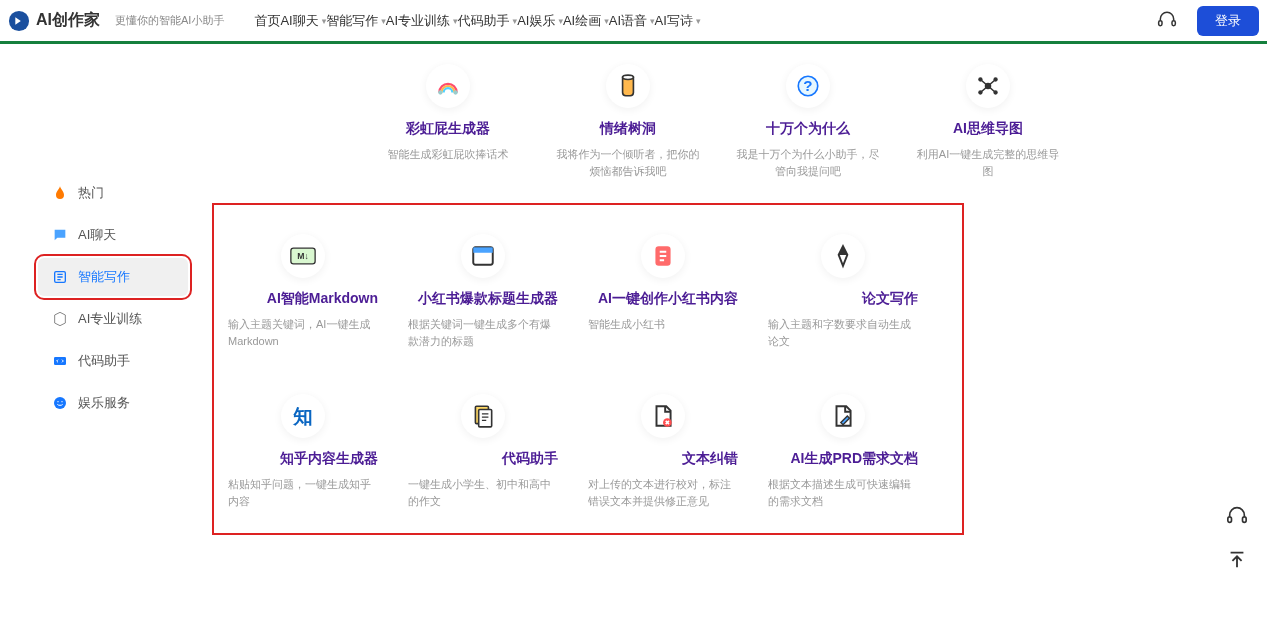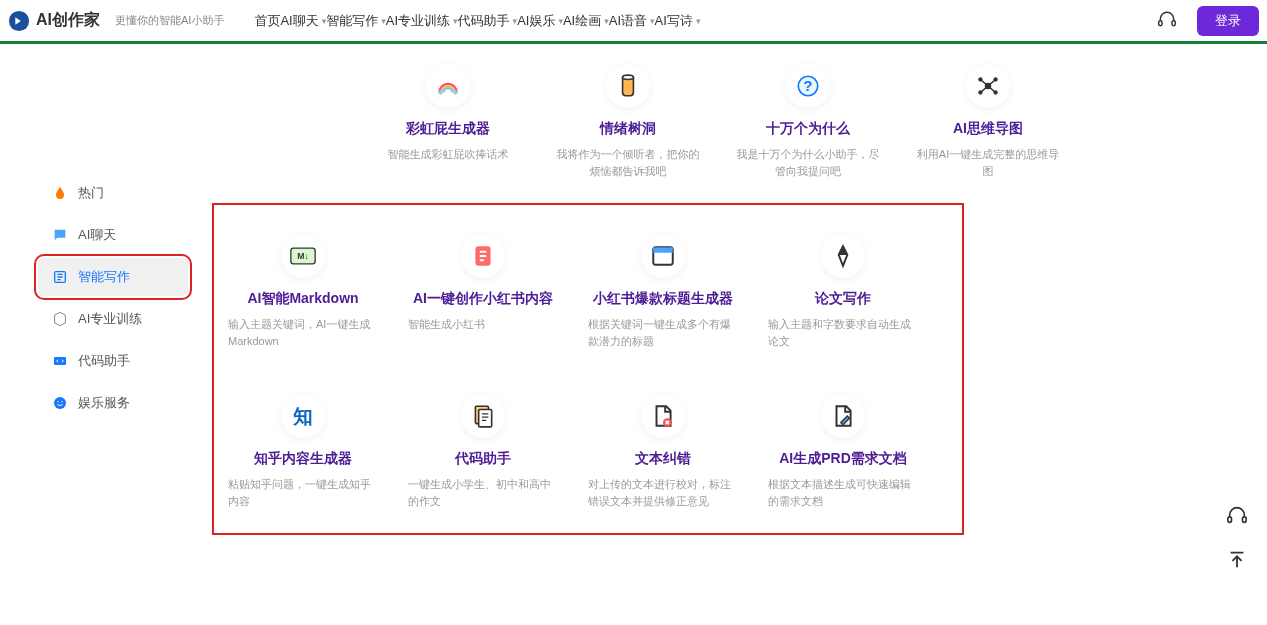--- a/index.html
+++ b/index.html
@@ -5,40 +5,40 @@
 * { margin: 0; padding: 0; box-sizing: border-box; }
 body { font-family: -apple-system, "PingFang SC", "Microsoft YaHei", sans-serif; background: #fff; color: #333; width: 1267px; height: 625px; overflow: hidden; position: relative; }
 
 .header { display: flex; align-items: center; height: 44px; padding: 0 8px; border-bottom: 3px solid #15803d; }
 .logo { display: flex; align-items: center; gap: 6px; margin-right: 15px; }
 .logo-text { font-weight: bold; font-size: 16px; }
 .tagline { font-size: 11px; color: #888; margin-right: 30px; }
 .nav { display: flex; flex: 1; }
 .nav-item { font-size: 13px; color: #333; cursor: pointer; display: flex; align-items: center; gap: 3px; }
 .chev { font-size: 9px; color: #999; }
-.login-btn { background: #6d28d9; color: #fff; border: none; padding: 6px 18px; border-radius: 6px; font-size: 13px; cursor: pointer; }
+.login-btn { background: #1d4ed8; color: #fff; border: none; padding: 6px 18px; border-radius: 6px; font-size: 13px; cursor: pointer; }
 .headset { margin-right: 20px; cursor: pointer; }
 
 .main { display: flex; }
 .sidebar { width: 200px; padding: 130px 0 0 30px; margin-left: 8px; }
 .sidebar-item { display: flex; align-items: center; gap: 10px; padding: 10px 14px; font-size: 13px; color: #555; cursor: pointer; border-radius: 6px; margin-bottom: 4px; width: 150px; }
 .sidebar-item.active { background: #f0f0f0; color: #1677ff; outline: 2px solid #d22; outline-offset: 2px; }
 
 .content { flex: 1; padding-top: 10px; }
 .row { display: flex; gap: 20px; margin-bottom: 20px; }
 .card { width: 160px; display: flex; flex-direction: column; align-items: center; text-align: center; padding: 10px 5px; }
 .card-icon { width: 44px; height: 44px; border-radius: 50%; background: #fff; box-shadow: 0 2px 8px rgba(0,0,0,0.06); display: flex; align-items: center; justify-content: center; margin-bottom: 12px; }
 .card-title { font-size: 14px; font-weight: 600; color: #4c1d95; margin-bottom: 8px; }
 .card-desc { font-size: 11px; color: #999; line-height: 1.5; }
 
 .boxed { outline: 2px solid #d22; outline-offset: 4px; padding: 10px 5px; }
 
 .card2 { width: 160px; text-align: left; padding: 15px 5px 10px; }
 .card2 .card-icon { margin-left: auto; margin-right: auto; }
-.card2 .card-title { text-align: center; }
+.card2 .card-title { text-align: right; }
 .card2 .card-desc { text-align: left; }
 
 .float-right { position: absolute; right: 15px; display: flex; flex-direction: column; gap: 15px; }
 .float-right.top { top: 500px; }
 .fab { width: 30px; height: 30px; display: flex; align-items: center; justify-content: center; cursor: pointer; }
 </style>
 </head>
 <body>
 
 <div class="header">
@@ -199,36 +199,36 @@
                 <rect x="1" y="1" width="28" height="18" rx="3" fill="#d9f7d0" stroke="#333" stroke-width="1.5"></rect>
                 <text x="15" y="14" text-anchor="middle" font-size="10" font-weight="bold" fill="#333">M↓</text>
               </svg>
             </div>
           <div class="card-title">AI智能Markdown</div>
           <div class="card-desc">输入主题关键词，AI一键生成Markdown</div>
         </div>
         <div class="card2">
           <div class="card-icon">
               <svg width="26" height="26" viewBox="0 0 24 24">
+                <rect x="3" y="4" width="18" height="16" rx="2" fill="#fff" stroke="#333" stroke-width="1.8"></rect>
+                <rect x="3" y="4" width="18" height="5" fill="#4aa3ff"></rect>
+              </svg>
+            </div>
+          <div class="card-title">小红书爆款标题生成器</div>
+          <div class="card-desc">根据关键词一键生成多个有爆款潜力的标题</div>
+        </div>
+        <div class="card2">
+          <div class="card-icon">
+              <svg width="26" height="26" viewBox="0 0 24 24">
                 <rect x="5" y="3" width="14" height="18" rx="3" fill="#ff6b6b"></rect>
                 <path d="M9 8h6M9 12h6M9 16h4" stroke="#fff" stroke-width="1.8"></path>
               </svg>
             </div>
           <div class="card-title">AI一键创作小红书内容</div>
           <div class="card-desc">智能生成小红书</div>
-        </div>
-        <div class="card2">
-          <div class="card-icon">
-              <svg width="26" height="26" viewBox="0 0 24 24">
-                <rect x="3" y="4" width="18" height="16" rx="2" fill="#fff" stroke="#333" stroke-width="1.8"></rect>
-                <rect x="3" y="4" width="18" height="5" fill="#4aa3ff"></rect>
-              </svg>
-            </div>
-          <div class="card-title">小红书爆款标题生成器</div>
-          <div class="card-desc">根据关键词一键生成多个有爆款潜力的标题</div>
         </div>
         <div class="card2">
           <div class="card-icon">
               <svg width="26" height="26" viewBox="0 0 24 24">
                 <path d="M12 3l4 8-4 10-4-10z" fill="#fff" stroke="#333" stroke-width="1.8"></path>
                 <path d="M12 3l4 8H8z" fill="#333"></path>
               </svg>
             </div>
           <div class="card-title">论文写作</div>
           <div class="card-desc">输入主题和字数要求自动生成论文</div>

